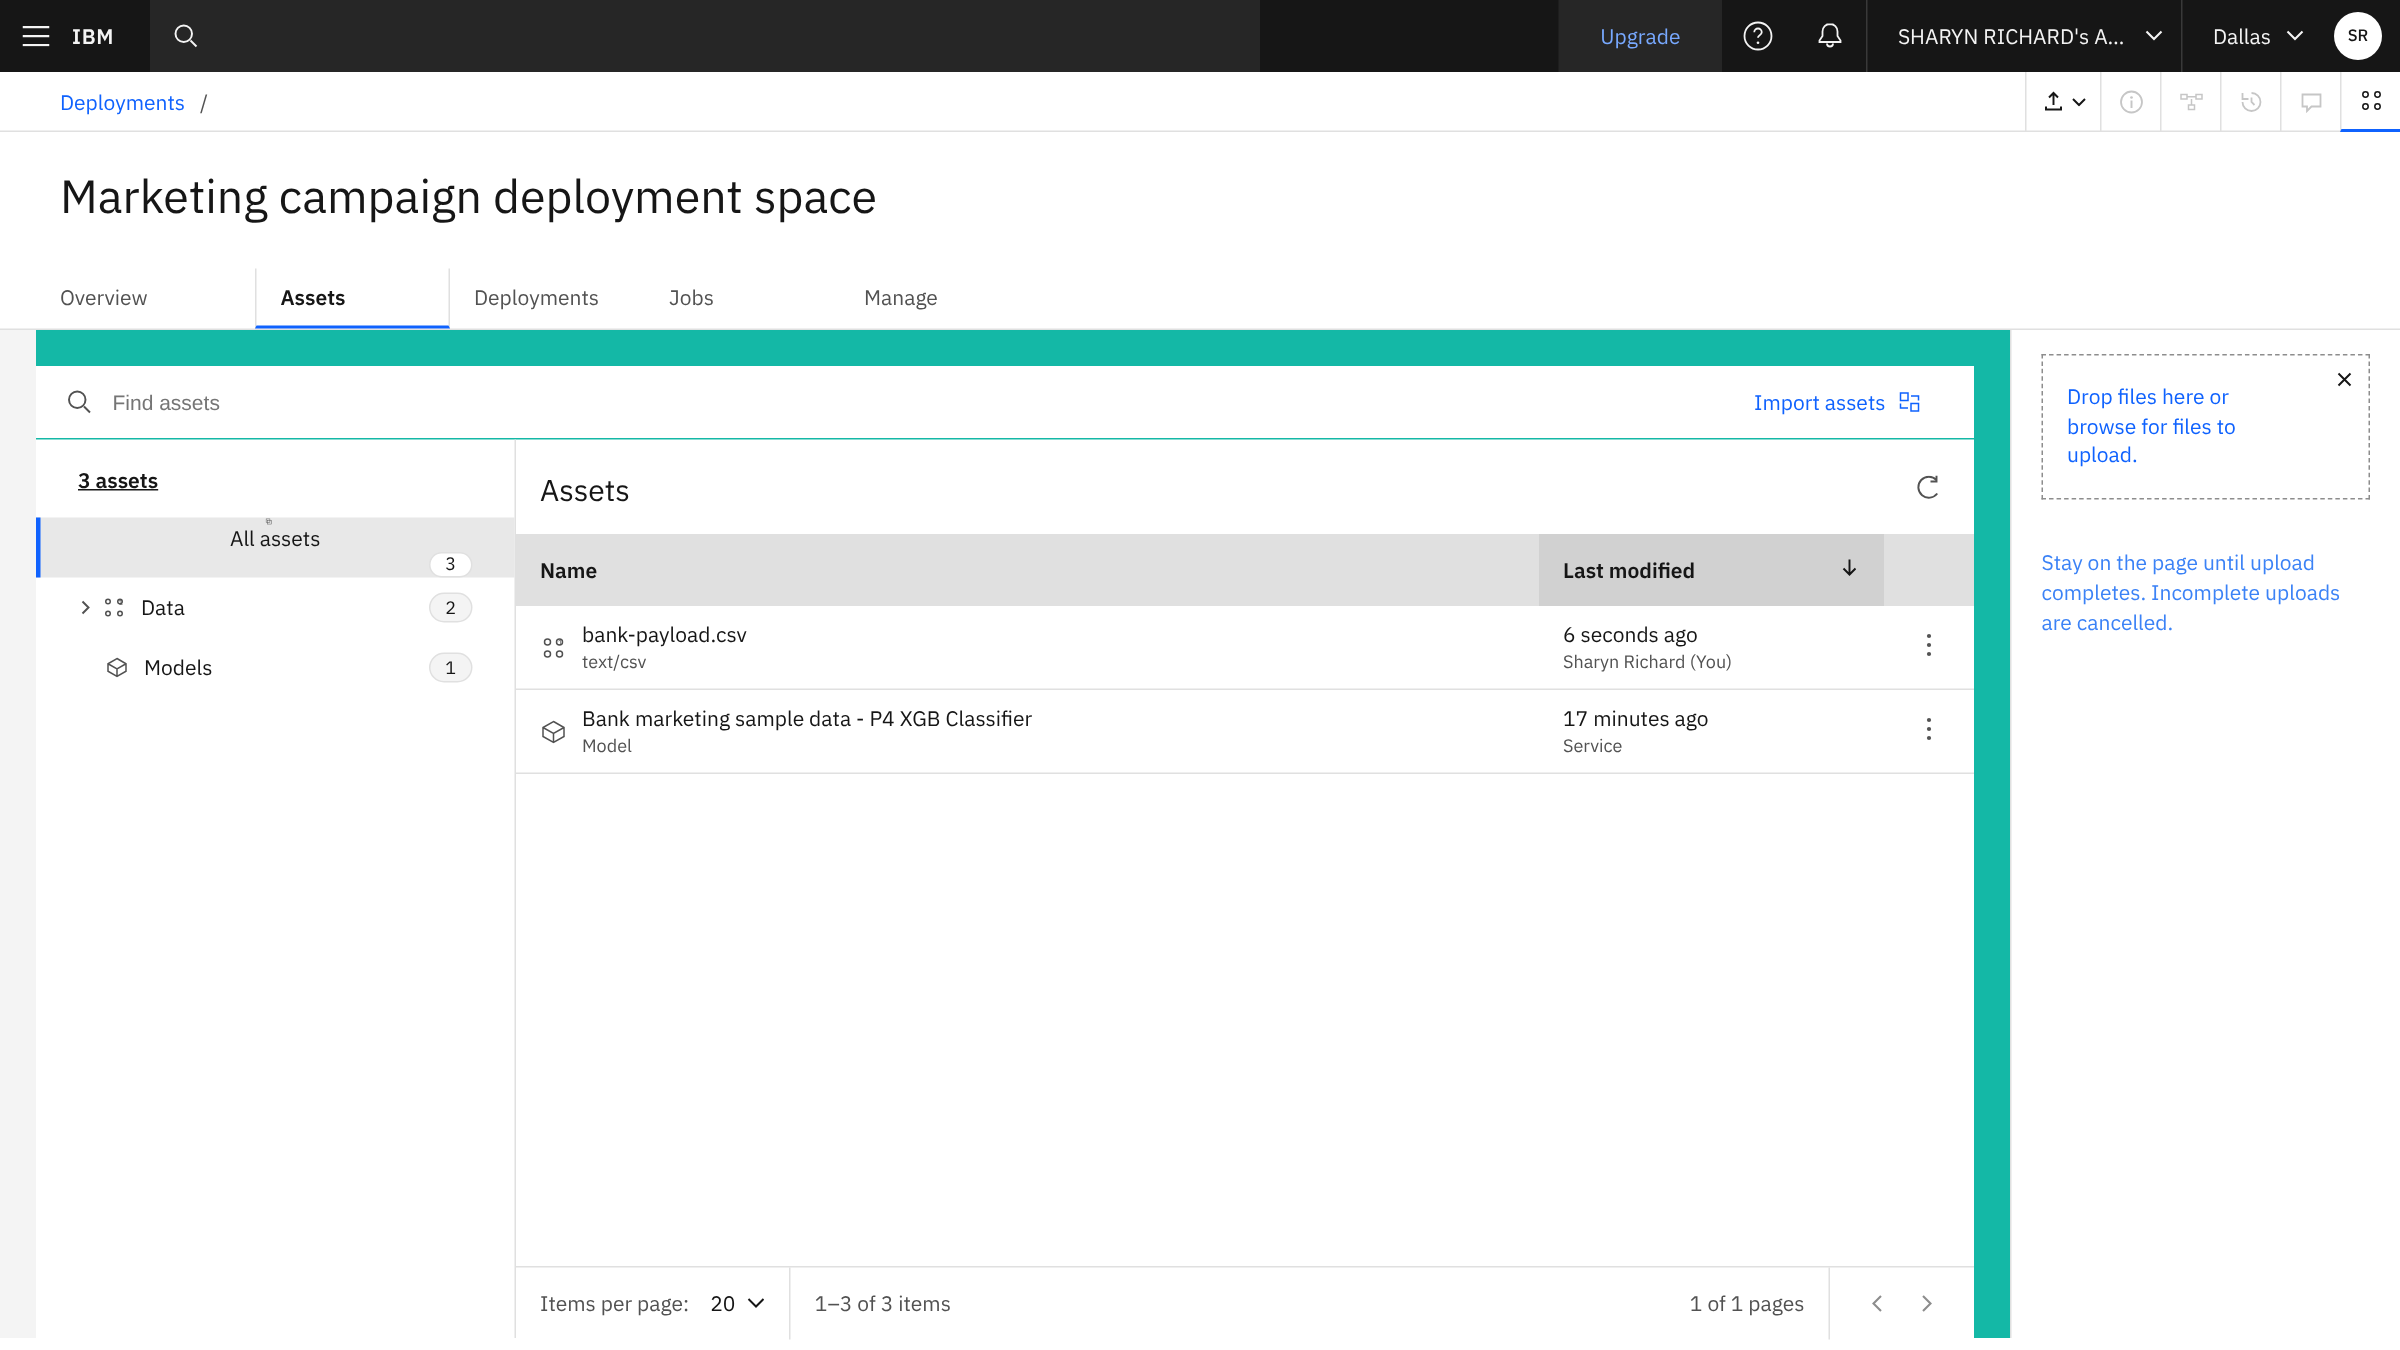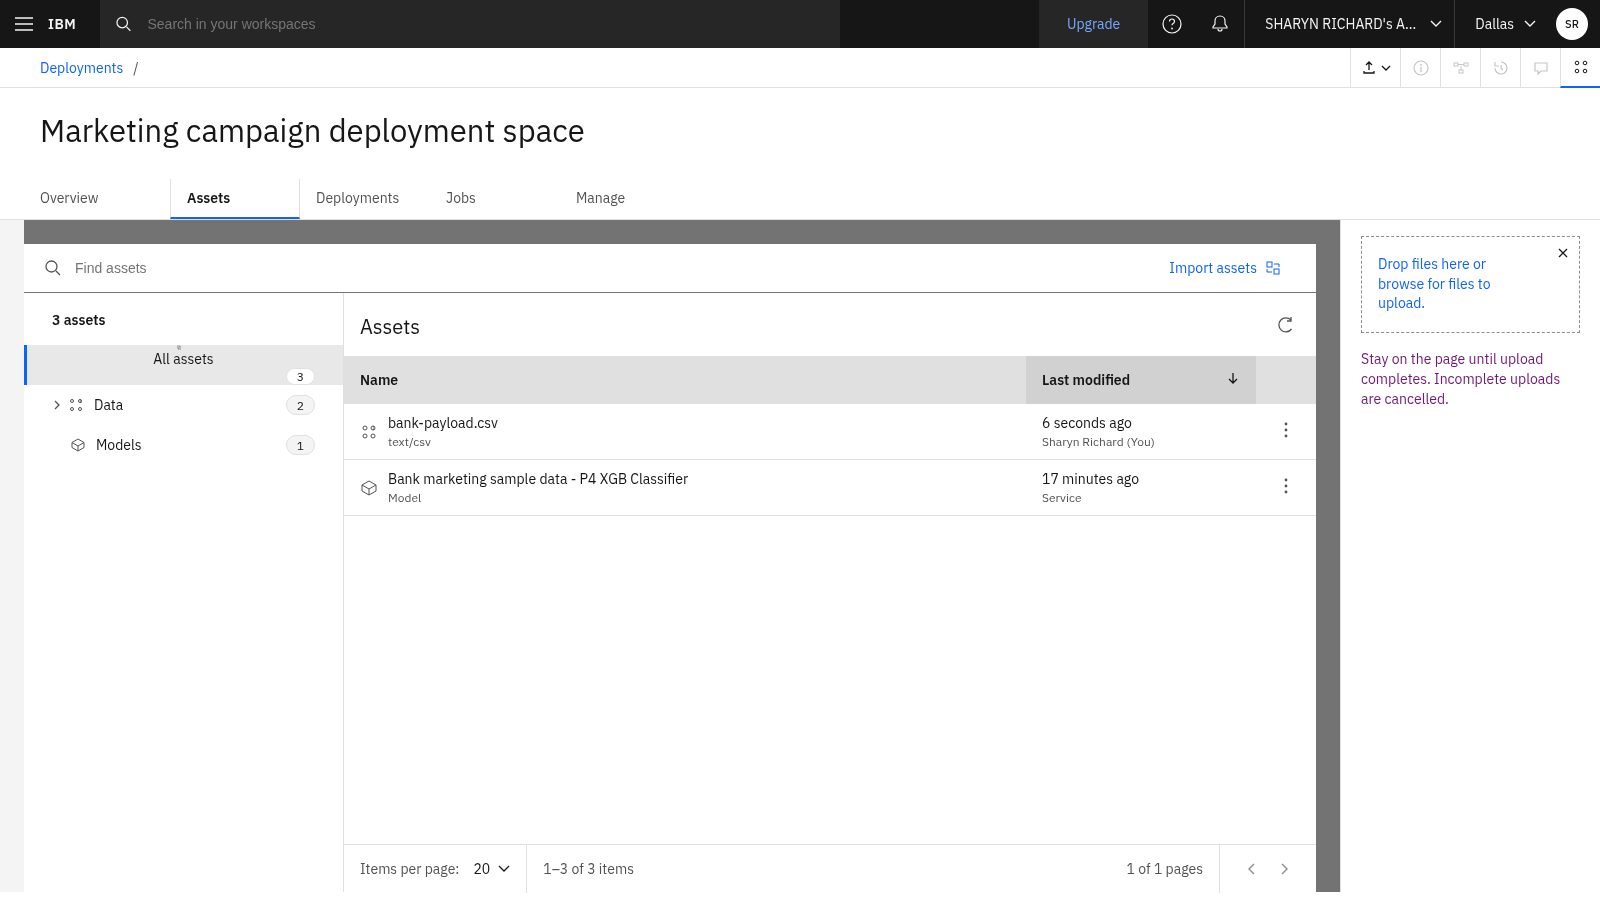--- a/index.html
+++ b/index.html
@@ -104,40 +104,40 @@
   .tabs .tab.active {
     color:#161616; font-weight:600;
     border-bottom:2px solid #0f62fe;
     border-left:1px solid #e0e0e0;border-right:1px solid #e0e0e0;
   }
   .tabs .tab.first { border-left:none; padding-left:0; }
 
   
   .content-row { display:flex; height: calc(900px - 48px - 40px - 140px); }
   .left-gutter { width:24px; background:#f4f4f4; }
-  .main-col { flex:1; display:flex; flex-direction:column; background:#737373; padding-right:24px;justify-content:center; }
+  .main-col { flex:1; display:flex; flex-direction:column; background:#14b8a6; padding-right:24px;justify-content:center; }
   .right-panel {
     width:260px; border-left:1px solid #e0e0e0; padding:16px 20px; background:#fff;
   }
 
   
   .find-bar {
     height:48px; background:#fff; display:flex; align-items:center;
     padding:0 20px; margin-top:24px;
     border:1px solid transparent;
   }
   .find-bar svg { color:#525252; margin-right:14px; }
   .find-bar input { border:none;outline:none;font-size:14px;flex:1;color:#525252; }
   .find-bar .import { color:#0f62fe; cursor:pointer; display:flex;align-items:center;margin-left:16px; }
   .find-bar .import svg { margin-left:8px; color:#0f62fe; }
 
   
   .pane-row { display:flex; flex:1; background:#fff; margin-top:1px; min-height:0; }
   .side-list { width:320px; border-right:1px solid #e0e0e0; padding-top:18px; }
-  .side-list .hdr { font-weight:600; padding:0 28px 16px 28px; }
+  .side-list .hdr { font-weight:600; padding:0 28px 16px 28px;text-decoration:underline; }
   .side-list .item {
     display:flex; align-items:center; height:40px; padding:0 28px;
     cursor:pointer;
   }
   .side-list .item.active {
     background:#e8e8e8; border-left:3px solid #0f62fe; padding-left:25px;flex-direction:column;
   }
   .side-list .item svg { margin-right:10px; color:#525252; }
   .side-list .item .count {
     margin-left:auto; background:#f4f4f4; border:1px solid #e0e0e0;
@@ -190,38 +190,37 @@
   
   .dropzone {
     border:1px dashed #8d8d8d; padding:18px 44px 18px 16px;
     position:relative; color:#0f62fe; font-size:14px; line-height:1.4;
     cursor:pointer;
   }
   .dropzone .close {
     position:absolute; top:6px; right:6px; width:20px;height:20px;
     display:flex;align-items:center;justify-content:center; color:#161616; cursor:pointer;
   }
-  .upload-hint { margin-top:16px; font-size:14px; color:#701a75; line-height:1.45; }
+  .upload-hint { margin-top:32px; font-size:14px; color:#3b82f6; line-height:1.45; }
 </style>
 </head>
 <body>
 
 <div class="header">
   <div class="hamburger">
     <svg width="18" height="14" viewBox="0 0 18 14">
         <path d="M0 1h18M0 7h18M0 13h18" stroke="#f4f4f4" stroke-width="1.5"></path>
       </svg>
   </div>
   <div class="brand">IBM</div>
   <div class="search">
     <svg width="16" height="16" viewBox="0 0 16 16">
         <circle cx="6.5" cy="6.5" r="5.5" fill="none" stroke="#f4f4f4" stroke-width="1.3"></circle>
         <path d="M11 11l4 4" stroke="#f4f4f4" stroke-width="1.3"></path>
       </svg>
-    <input placeholder="Search in your workspaces" style="">
   </div>
   <div class="spacer"></div>
   <div class="upgrade-box">
     <span>Upgrade</span>
   </div>
   <div class="icon-btn">
     <svg width="20" height="20" viewBox="0 0 20 20">
         <circle cx="10" cy="10" r="9" fill="none" stroke="#f4f4f4" stroke-width="1.2"></circle>
         <path d="M7.5 7.5c0-1.4 1.1-2.5 2.5-2.5s2.5 1.1 2.5 2.5c0 1.2-.9 1.8-1.7 2.3-.5.3-.8.7-.8 1.4" fill="none" stroke="#f4f4f4" stroke-width="1.2"></path>
         <circle cx="10" cy="14.5" r="0.9" fill="#f4f4f4"></circle>

